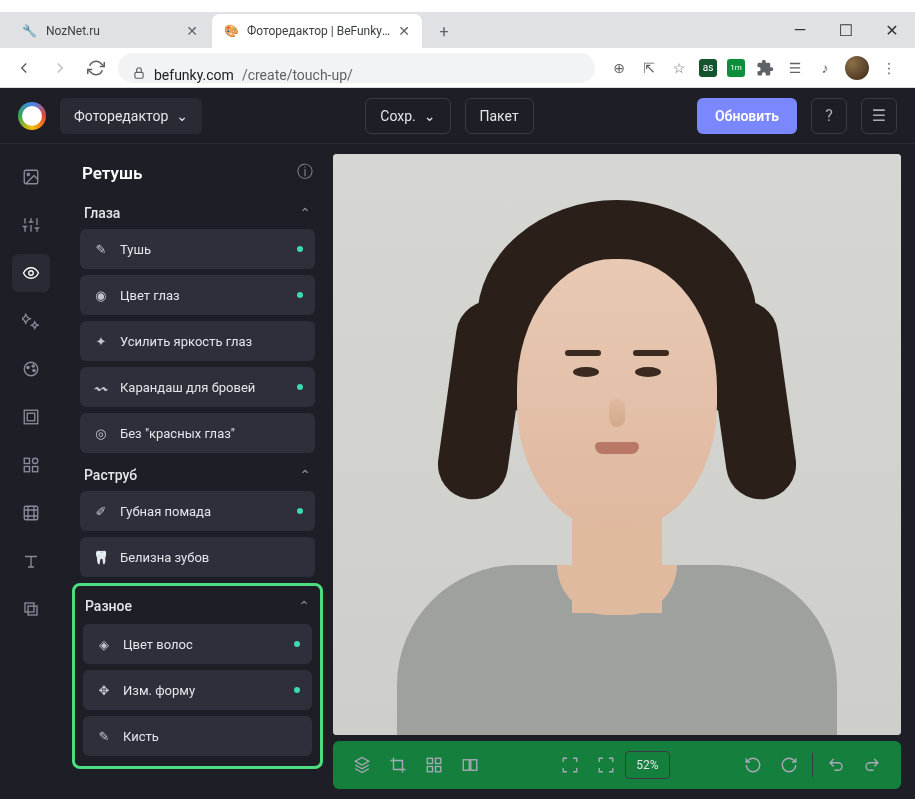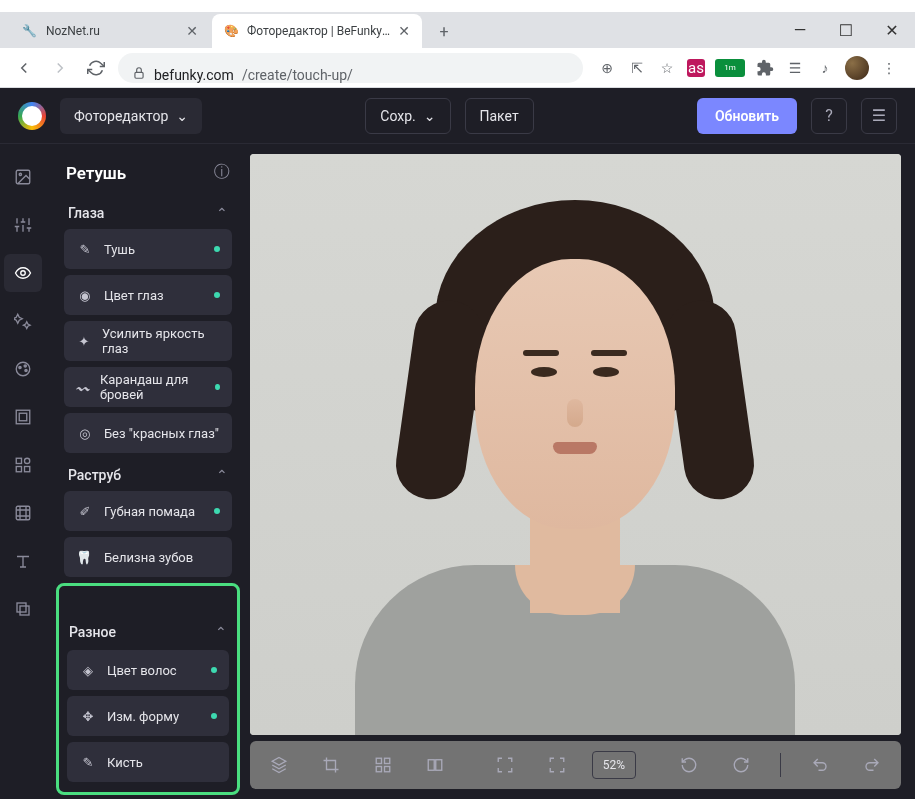--- a/index.html
+++ b/index.html
@@ -45,21 +45,21 @@
 .panelhdr { display:flex; align-items:center; padding:8px 14px 14px; }
 .panelhdr h2 { color:#fff; font-size:17px; font-weight:600; flex:1; }
 .aibtn { margin:0 12px 14px; height:40px; background:#7b87ff; border-radius:6px; display:flex; align-items:center; justify-content:center; color:#fff; font-size:14px; font-weight:500; }
 .sect { padding:0 12px; }
 .secthdr { display:flex; align-items:center; padding:8px 4px; color:#e5e5ea; font-size:14px; font-weight:500; }
 .secthdr .chev { margin-left:auto; color:#8a8a9a; }
 .tool { height:40px; background:#2f2f3b; border-radius:6px; display:flex; align-items:center; padding:0 12px; color:#e5e5ea; font-size:13px; margin-bottom:6px; gap:10px; }
 .tool .dot { width:6px; height:6px; border-radius:50%; background:#3dd9b0; margin-left:auto; }
 .ticon { width:18px; display:flex; justify-content:center; color:#c5c5d0; }
 .highlight-box { border:3px solid #4ade80; border-radius:8px; padding:6px 8px 4px; margin:4px 4px 0; }
-.highlight-box .secthdr { padding:6px 2px 10px;margin-top:26px; }
+.highlight-box .secthdr { padding:6px 2px 10px; }
 
 .canvas-area { flex:1; display:flex; flex-direction:column; background:#1e1e26; }
 .canvas { flex:1; margin:10px 14px 6px 6px; background:#d0d2ce; border-radius:4px; display:flex; align-items:center; justify-content:center; position:relative; overflow:hidden; }
 
 
 .portrait { width:100%; height:100%; position:relative; background:linear-gradient(#d6d7d3,#cecfcb); }
 .hair { position:absolute; top:8%; left:50%; transform:translateX(-50%); width:280px; height:240px; background:#2b1f1a; border-radius:50% 50% 45% 45%; }
 .hair::before,.hair::after{content:"";position:absolute;background:#2b1f1a;}
 .hair::before{width:70px;height:200px;left:-30px;top:100px;border-radius:40px;transform:rotate(8deg);}
 .hair::after{width:70px;height:200px;right:-30px;top:100px;border-radius:40px;transform:rotate(-8deg);}
@@ -67,21 +67,21 @@
 .eye { position:absolute; width:26px; height:10px; background:#3a2a1f; border-radius:50%; top:40%; }
 .eye.l{left:28%;} .eye.r{right:28%;}
 .brow { position:absolute; width:36px; height:6px; background:#3a2a1f; border-radius:3px; top:34%; }
 .brow.l{left:24%;} .brow.r{right:24%;}
 .nose { position:absolute; top:52%; left:50%; transform:translateX(-50%); width:16px; height:28px; background:linear-gradient(#dfb89f,#d4a98c); border-radius:8px; }
 .mouth { position:absolute; top:68%; left:50%; transform:translateX(-50%); width:44px; height:12px; background:#b97865; border-radius:6px 6px 10px 10px; }
 .neck { position:absolute; top:60%; left:50%; transform:translateX(-50%); width:90px; height:110px; background:#e0ba9f; }
 .shirt { position:absolute; bottom:0; left:50%; transform:translateX(-50%); width:440px; height:170px; background:#9fa19e; border-radius:120px 120px 0 0; }
 .shirt::after{content:"";position:absolute;top:0;left:50%;transform:translateX(-50%);width:120px;height:50px;background:#e0ba9f;border-radius:0 0 60px 60px;}
 
-.toolbar { height:48px; margin:0 14px 10px 6px; background:#737373; border-radius:6px; display:flex; align-items:center; padding:0 12px; gap:18px; }
+.toolbar { height:48px; margin:0 14px 10px 6px; background:#15803d; border-radius:6px; display:flex; align-items:center; padding:0 12px; gap:2px; }
 .tbicon { width:34px; height:34px; display:flex; align-items:center; justify-content:center; color:#a9a9b8; border-radius:4px; }
 .tbsep { width:1px; height:24px; background:#3a3a46; margin:0 4px; }
 .zoom { padding:0 10px; height:28px; border:1px solid #3a3a46; border-radius:4px; color:#e5e5ea; font-size:12px; display:flex; align-items:center; }
 .tbspacer { flex:1; }
 
 svg { width:18px; height:18px; }
 .chev-down::after { content:"⌄"; font-size:14px; }
 </style>
 </head>
 <body>
@@ -129,22 +129,22 @@
           <rect x="5" y="11" width="14" height="10" rx="2"></rect>
           <path d="M8 11V7a4 4 0 018 0v4"></path>
         </svg></span>
     <span class="domain">befunky.com</span>
       <span>/create/touch-up/</span>
   </div>
   <div class="exticons">
     <div class="exticon">⊕</div>
     <div class="exticon">⇱</div>
     <div class="exticon">☆</div>
-    <div class="exticon" style="background:#be185d;color:#fff;border-radius:3px;width:18px;height:18px;font-size:15px">as</div>
-    <div class="exticon" style="background:#0a8f3c;color:#fff;border-radius:3px;width:30px;height:18px;font-size:8px">1m</div>
+    <div class="exticon" style="background:#14532d;color:#fff;border-radius:3px;width:18px;height:18px;font-size:10px">as</div>
+    <div class="exticon" style="background:#0a8f3c;color:#fff;border-radius:3px;width:18px;height:18px;font-size:8px">1m</div>
     <div class="exticon">
         <svg viewBox="0 0 24 24" fill="currentColor">
           <path d="M20.5 11H19V7a2 2 0 00-2-2h-4V3.5a2.5 2.5 0 00-5 0V5H4a2 2 0 00-2 2v3.8h1.5a2.7 2.7 0 010 5.4H2V20a2 2 0 002 2h3.8v-1.5a2.7 2.7 0 015.4 0V22H17a2 2 0 002-2v-4h1.5a2.5 2.5 0 000-5z"></path>
         </svg>
       </div>
     <div class="exticon">☰</div>
     <div class="exticon">♪</div>
     <div class="avatar"></div>
     <div class="exticon">⋮</div>
   </div>

